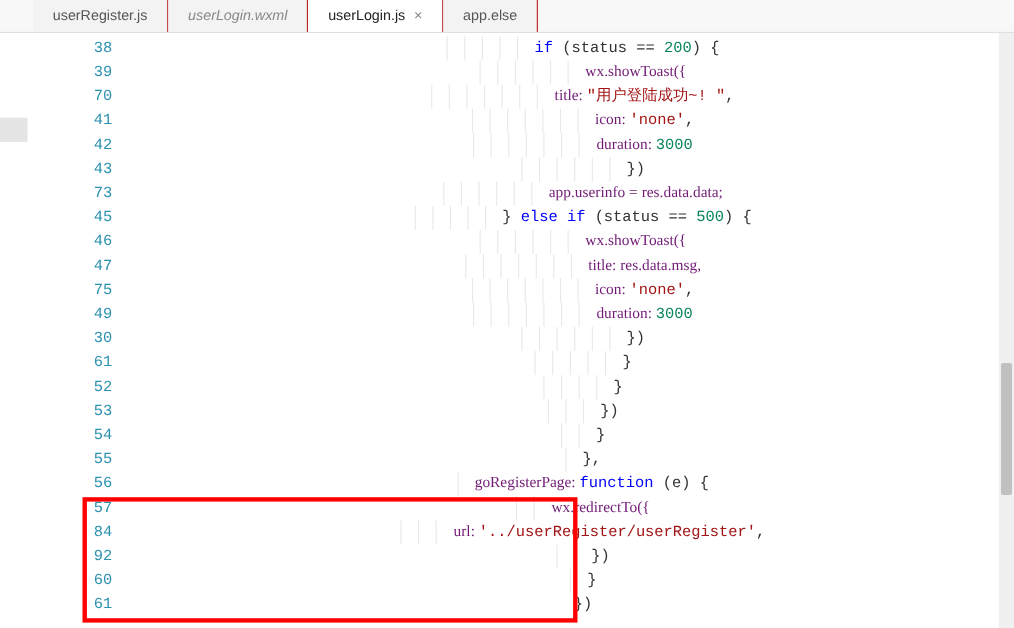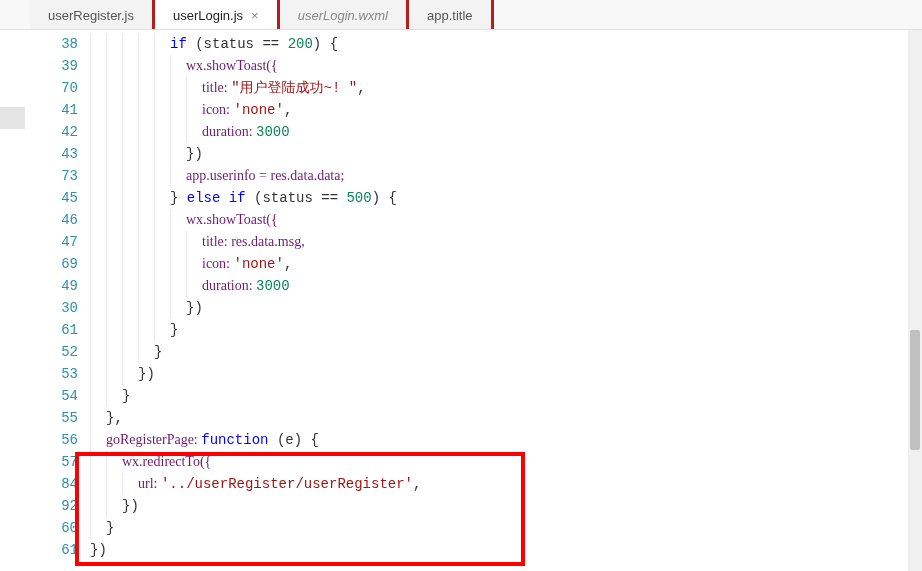--- a/index.html
+++ b/index.html
@@ -18,36 +18,37 @@
     height: 30px;
     border-bottom: 1px solid #e0e0e0;
     background: #f8f8f8;
     padding-left: 30px;
   }
   .tab {
     padding: 6px 18px;
     font-size: 13px;
     font-family: -apple-system, "Segoe UI", Arial, sans-serif;
     color: #555;
-    border-right: 3px solid #b91c1c;
+    border-right: 1px solid #b91c1c;
     display: flex;
-    align-items: flex-end;
+    align-items: flex-start;
     gap: 8px;
     background: #f3f3f3;
   }
   .tab.active {
     background: #ffffff;
     color: #222;
   }
   .tab.italic { font-style: italic; color: #888; }
   .tab .close { color: #888; font-size: 13px; }
   .editor {
     display: flex;
     height: calc(100% - 30px);
     position: relative;
+    gap: 24px;
   }
   .gutter {
     width: 65px;
     text-align: right;
     color: #2b91af;
     background: #ffffff;
     padding-top: 3px;
     font-size: 14px;
     line-height: 22px;
     user-select: none;
@@ -66,20 +67,21 @@
     height: 22px;
     background: #e4e4e4;
   }
   .code {
     flex: 1;
     padding-top: 3px;
     line-height: 22px;
     white-space: pre;
     position: relative;
     color: #333;
+    text-align: center;
   }
   .code-line { height: 22px; position: relative; }
   .kw { color: #0000ff; }
   .num { color: #098658; }
   .str { color: #a31515; }
   .punct { color: #333; }
   .ident { color: #701a75; font-family: Liberation Serif, serif; }
   .fn { color: #0000ff; }
   .red-box {
     position: absolute;
@@ -115,47 +117,47 @@
     vertical-align: top;
   }
 </style>
 </head>
 <body>
 
 <div class="tabs">
   <div class="tab">
     <span>userRegister.js</span>
   </div>
+  <div class="tab italic">
+    <span>userLogin.wxml</span>
+  </div>
   <div class="tab active">
     <span>userLogin.js</span>
     <span class="close">×</span>
   </div>
-  <div class="tab italic">
-    <span>userLogin.wxml</span>
-  </div>
   <div class="tab">
-    <span>app.title</span>
+    <span>app.else</span>
   </div>
 </div>
 
 <div class="editor">
   <div class="left-bar"></div>
   <div class="left-margin"></div>
   <div class="gutter" id="gutter">
       <div class="ln">38</div>
       <div class="ln">39</div>
       <div class="ln">70</div>
       <div class="ln">41</div>
       <div class="ln">42</div>
       <div class="ln">43</div>
       <div class="ln">73</div>
       <div class="ln">45</div>
       <div class="ln">46</div>
       <div class="ln">47</div>
-      <div class="ln">69</div>
+      <div class="ln">75</div>
       <div class="ln">49</div>
       <div class="ln">30</div>
       <div class="ln">61</div>
       <div class="ln">52</div>
       <div class="ln">53</div>
       <div class="ln">54</div>
       <div class="ln">55</div>
       <div class="ln">56</div>
       <div class="ln">57</div>
       <div class="ln">84</div>

